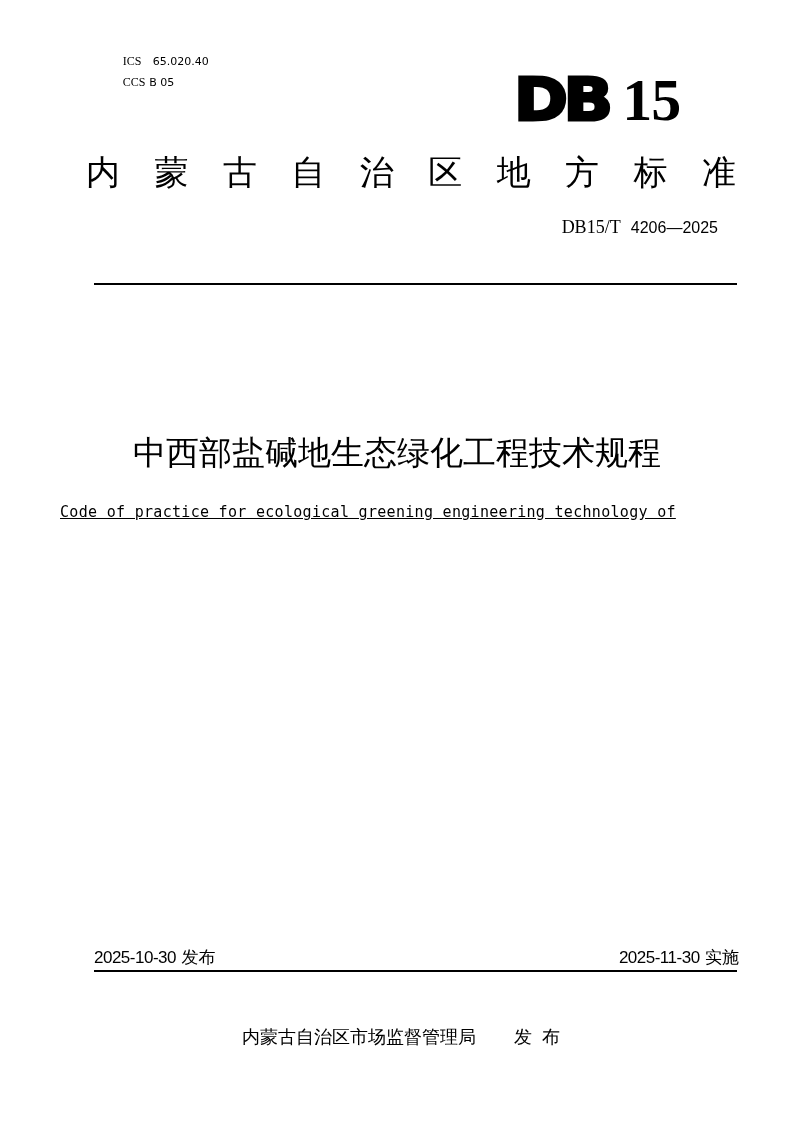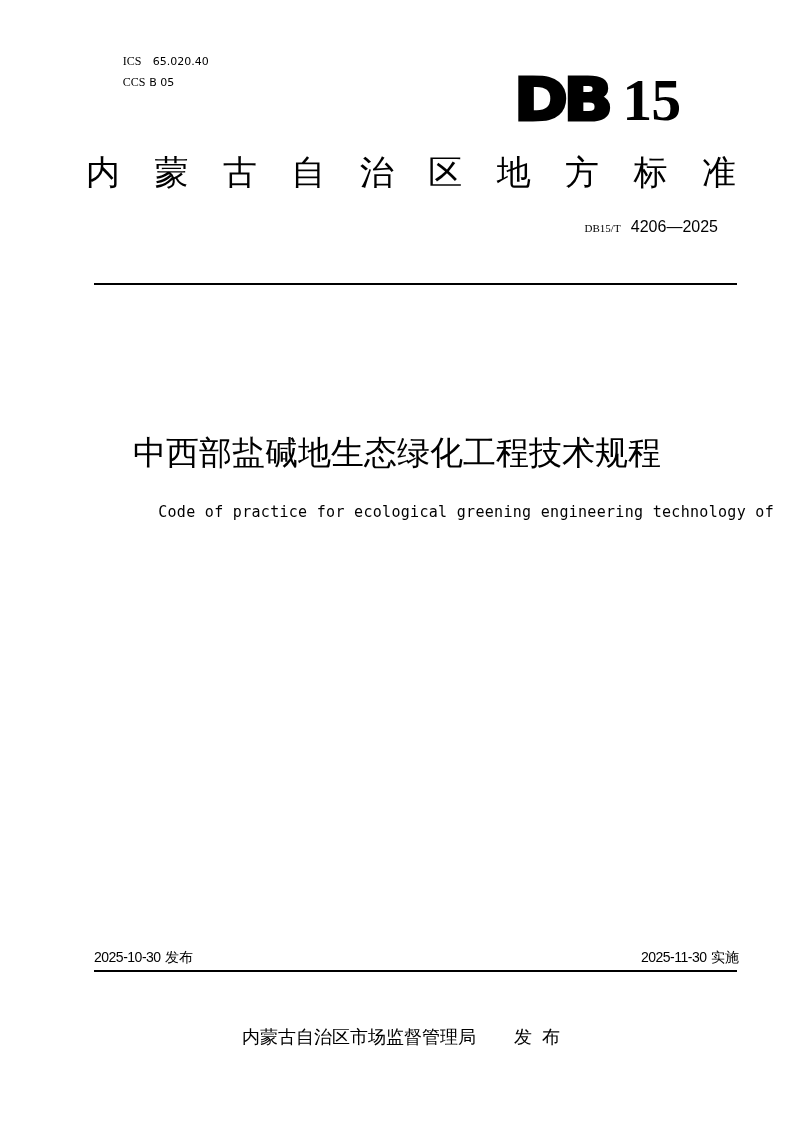--- a/index.html
+++ b/index.html
@@ -68,21 +68,21 @@
     }
     .std-title span { display: inline-block; }
 
     .std-number {
       right: 76px;
       top: 217px;
       font-size: 16px;
       line-height: 20px;
       white-space: nowrap;
     }
-    .std-number .prefix { font-family: "Liberation Serif", serif; font-size: 11px; }
+    .std-number .prefix { font-family: "Liberation Serif", serif; font-size: 18px; }
     .std-number .rest { font-family: "Liberation Sans", sans-serif; }
 
     .rule {
       left: 94px;
       width: 643px;
       height: 1px;
       background: #000;
     }
 
     .main-title {
@@ -93,34 +93,35 @@
       font-size: 33px;
       line-height: 46px;
       letter-spacing: 0px;
       font-family: "DejaVu Sans", sans-serif;
     }
 
     .en-title {
       left: 60px;
       width: 714px;
       top: 500px;
-      text-align: right;
+      text-align: left;
       font-family: "DejaVu Sans Mono", monospace;
       font-size: 15px;
       line-height: 24px;
       letter-spacing: 0.3px;
+      text-decoration: underline;
     }
 
     .date-row {
       left: 94px;
       width: 645px;
       top: 946px;
       display: flex;
       justify-content: space-between;
-      font-size: 14px;
+      font-size: 17px;
       line-height: 22px;
     }
     .date-row .date-num {
       font-family: "Liberation Sans", sans-serif;
       letter-spacing: -0.5px;
     }
 
     .issuer {
       left: 242px;
       top: 1025px;

